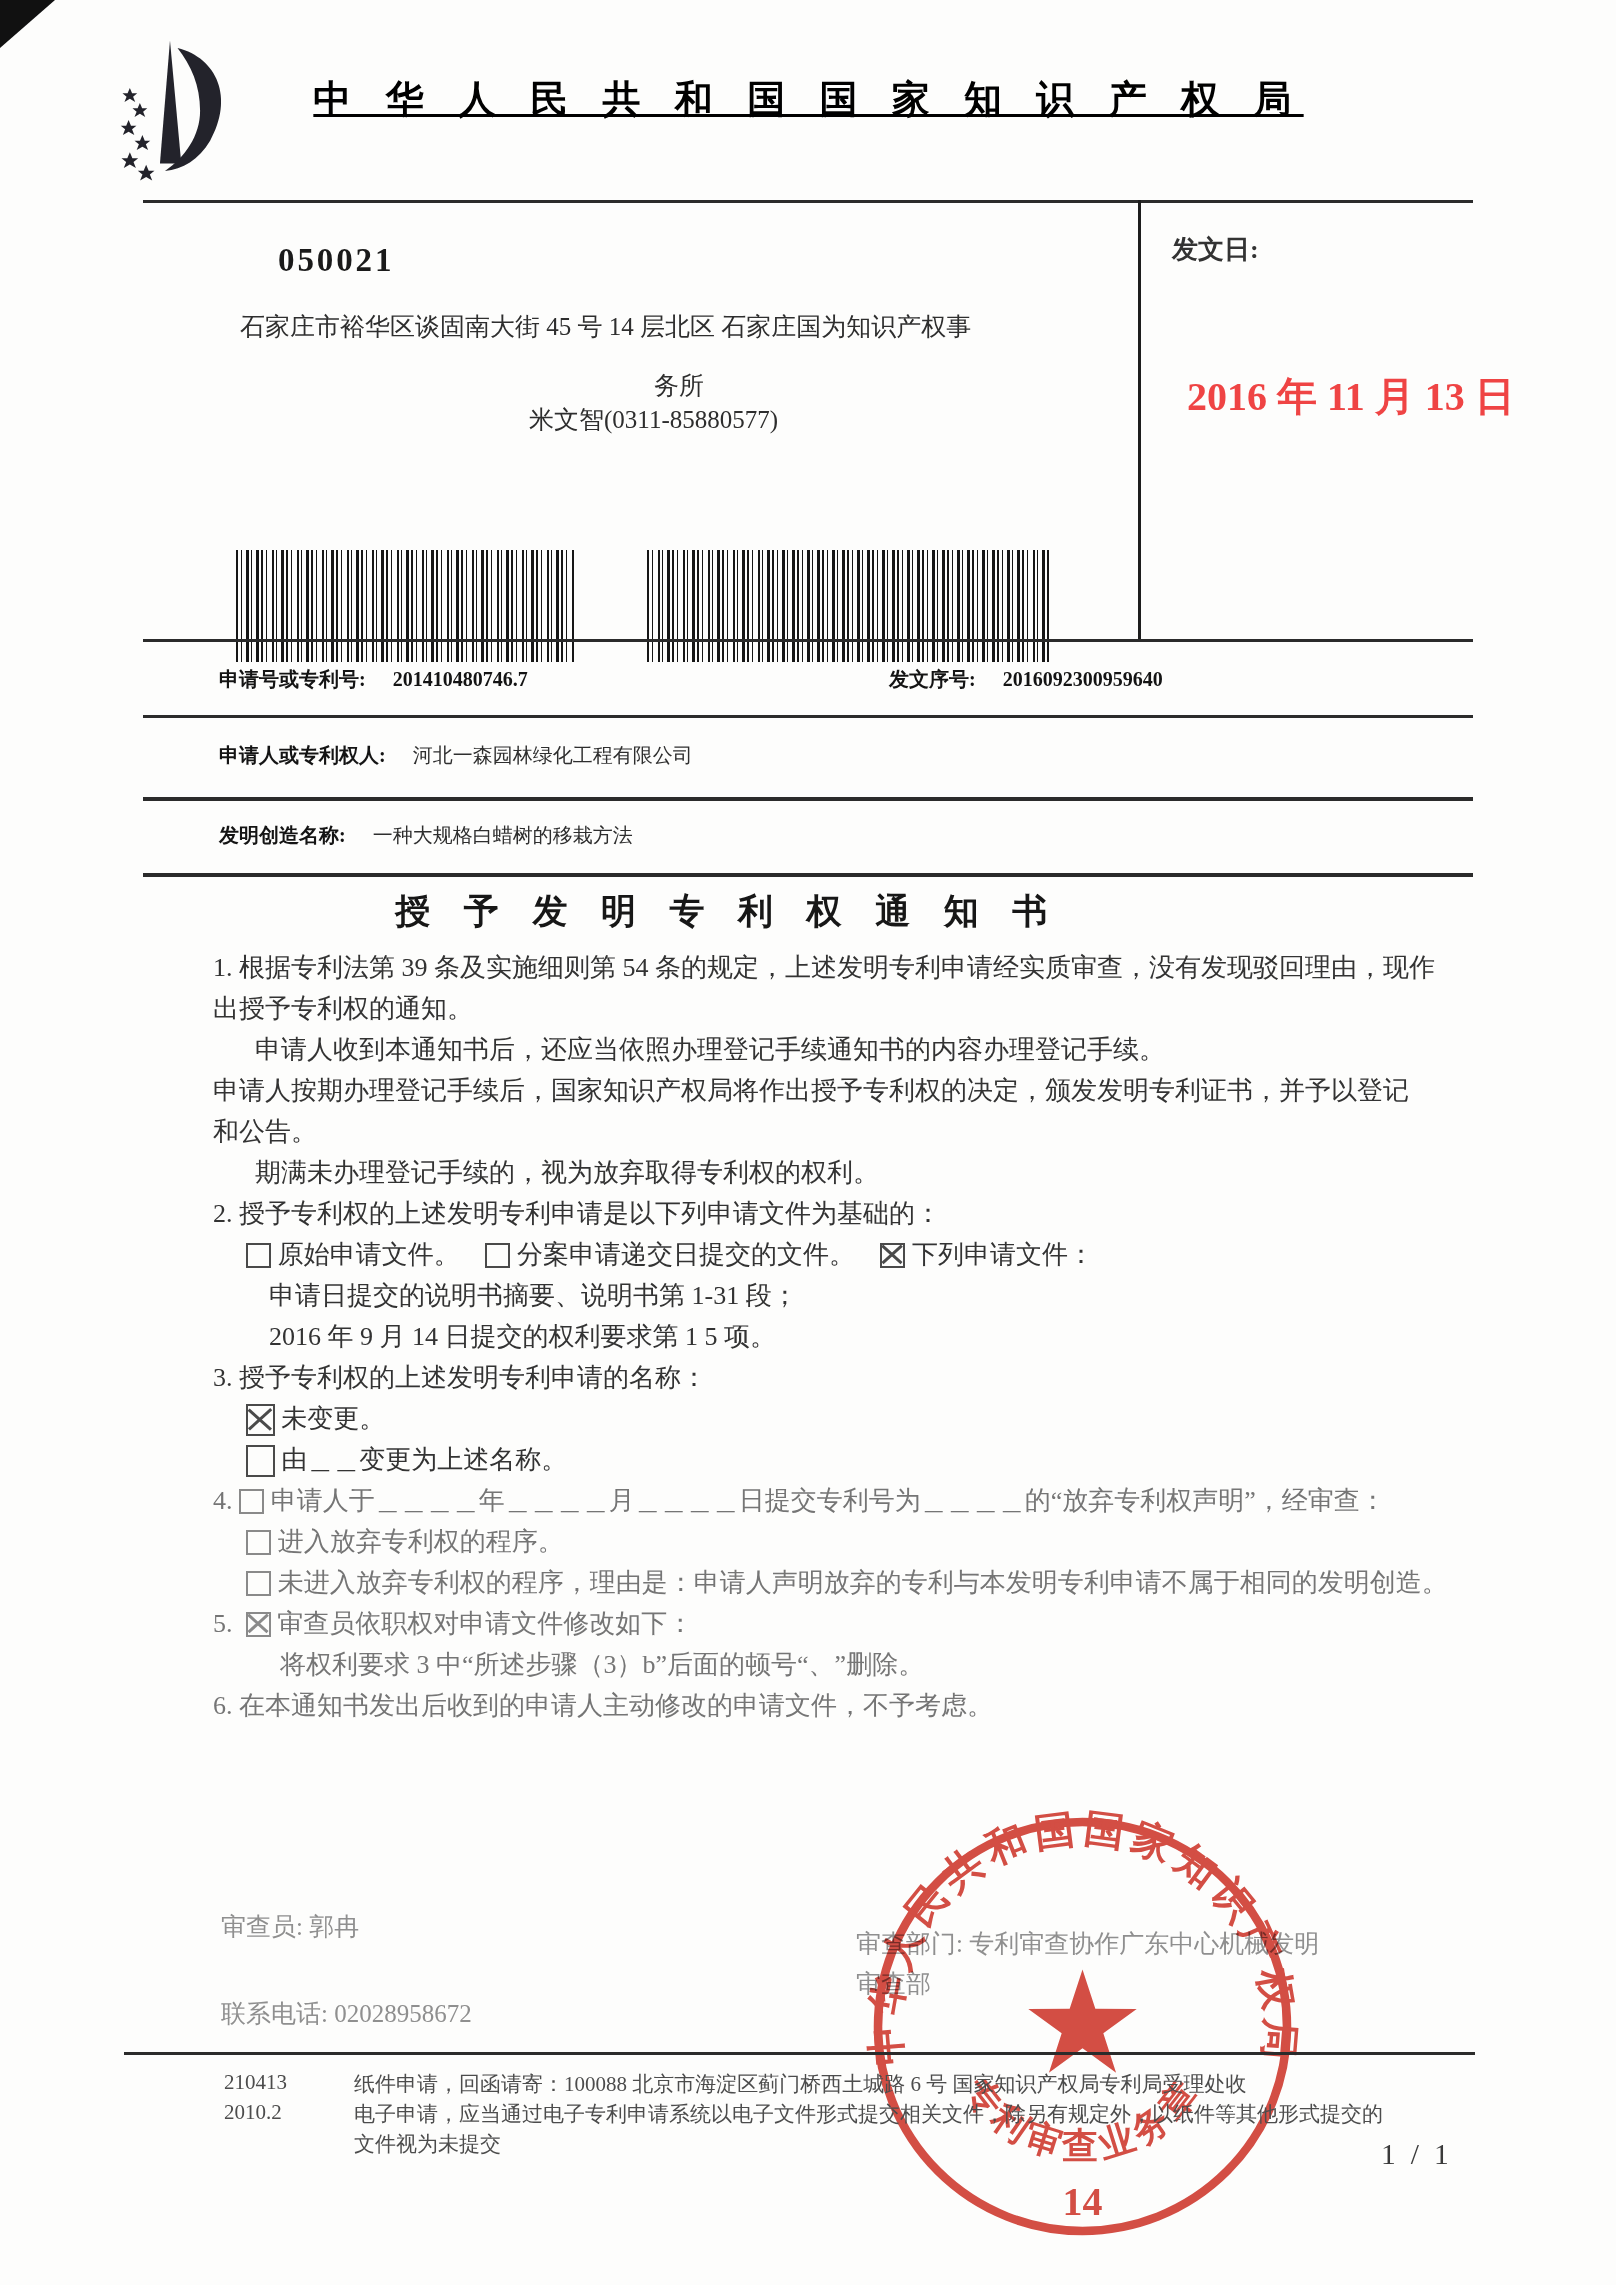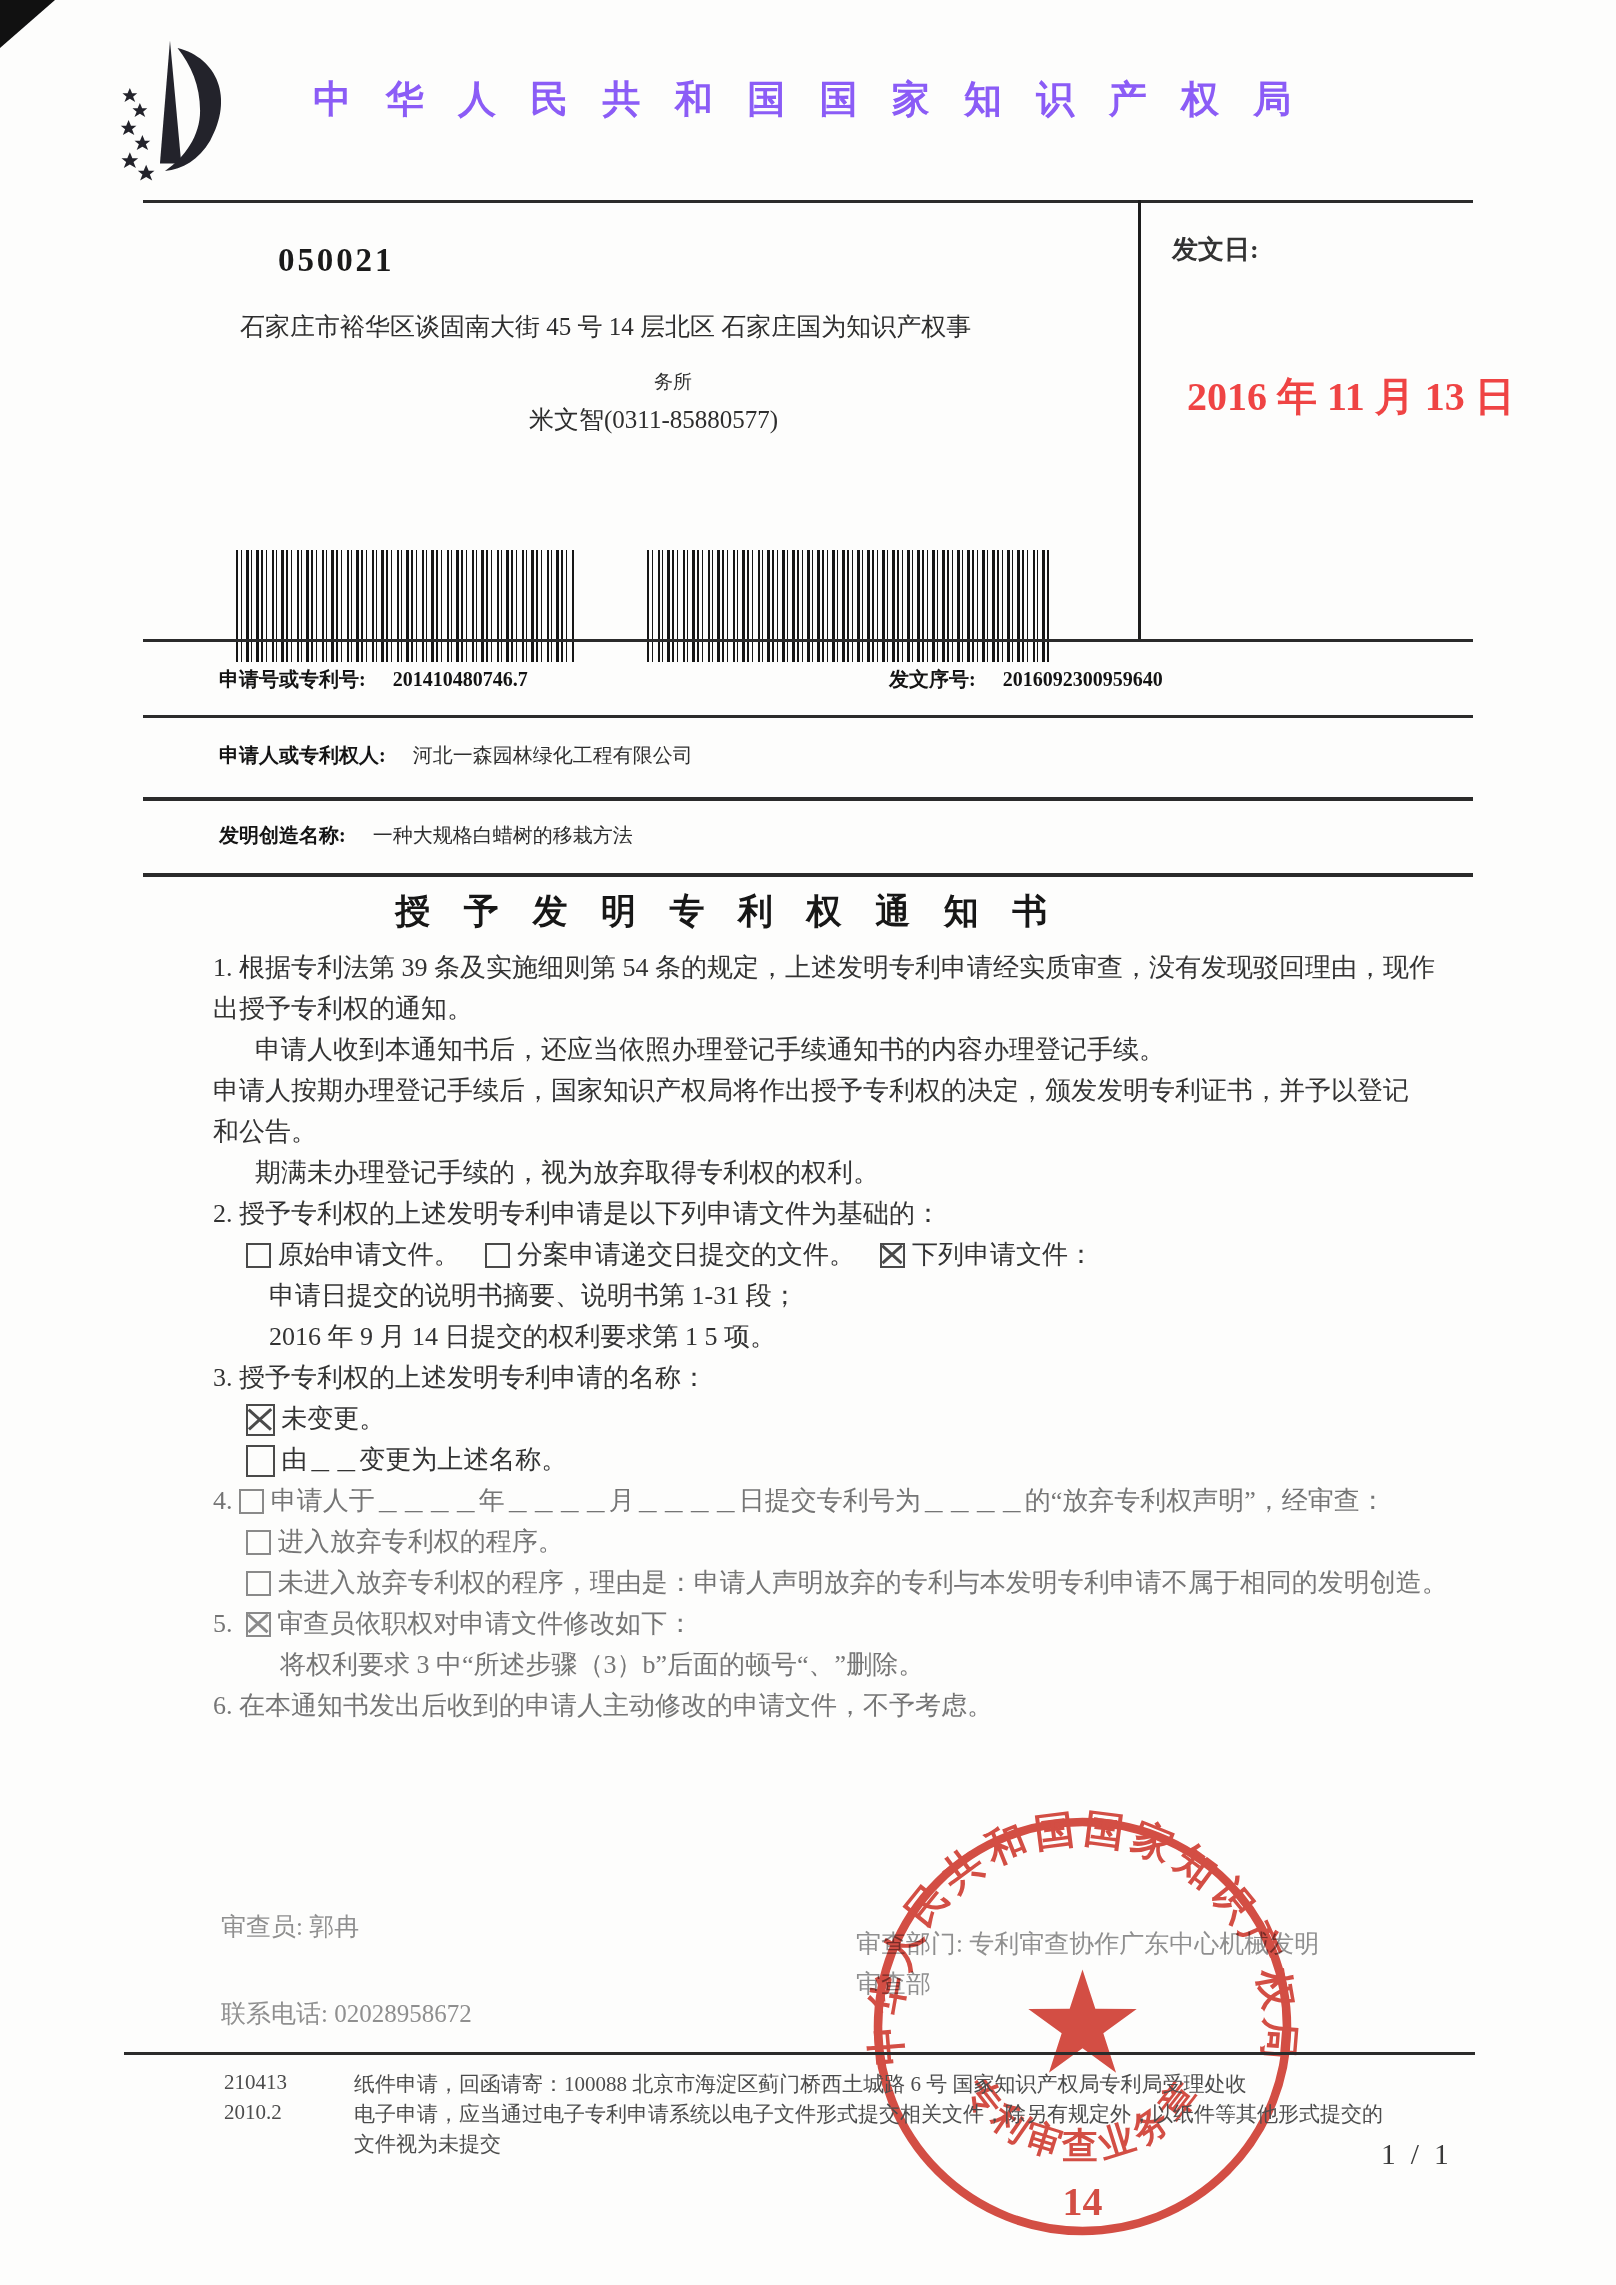--- a/index.html
+++ b/index.html
@@ -8,35 +8,35 @@
     background:#fdfdfc; overflow:hidden;
     font-family:"Liberation Serif","DejaVu Serif",serif;
     color:#222;
   }
   .abs{position:absolute;}
   
   .corner-artifact{left:0;top:0;width:55px;height:48px;background:#111;
     clip-path:polygon(0 0,100% 0,0 100%);}
   
   .header-title{left:0;top:74px;width:1617px;text-align:center;
-    font-size:38px;font-weight:bold;letter-spacing:12.4px;color:#8b5cf6;white-space:nowrap;}
+    font-size:38px;font-weight:bold;letter-spacing:12.4px;color:#000000;white-space:nowrap;text-decoration:underline;}
   .logo{left:112px;top:38px;width:126px;height:143px;}
   .rule{background:#2b2b2b;}
   .rule-h{height:2.9px;left:143px;width:1330px;}
   .r1{top:200px;}
   .r2{top:639px;}
   .r3{top:715px;}
   .r4{top:797px;height:3.8px;}
   .r5{top:873px;height:3.8px;}
   .r-footer{top:2052px;left:124px;width:1351px;height:2.9px;}
   .vline{left:1138px;top:200px;width:2.9px;height:442px;background:#1d1d1d;}
   
   .mail-code{left:278px;top:242px;font-size:33px;font-weight:bold;letter-spacing:2.9px;color:#1a1a1a;}
   .addr1{left:240px;top:310px;font-size:25px;color:#2e2e2e;white-space:nowrap;}
-  .addr2{left:654px;top:369px;font-size:19px;color:#2e2e2e;}
+  .addr2{left:654px;top:369px;font-size:25px;color:#2e2e2e;}
   .addr3{left:529px;top:403px;font-size:25px;color:#2e2e2e;}
   
   .date-label{left:1172px;top:232px;font-size:26px;color:#333;font-weight:bold;}
   .date-value{left:1149px;top:369px;font-size:40px;font-weight:bold;color:#ef4444;white-space:nowrap;margin-left:38px;}
   
   .barcode{top:550px;height:112px;background-image:
     repeating-linear-gradient(90deg,#161616 0 1.9px,transparent 1.9px 4.8px,#161616 4.8px 5.7px,
       transparent 5.7px 10.5px,#161616 10.5px 13.3px,transparent 13.3px 15px,#161616 15px 16px,
       transparent 16px 20px,#161616 20px 23px,transparent 23px 25px);}
   .bc-left{left:236px;width:339px;}

